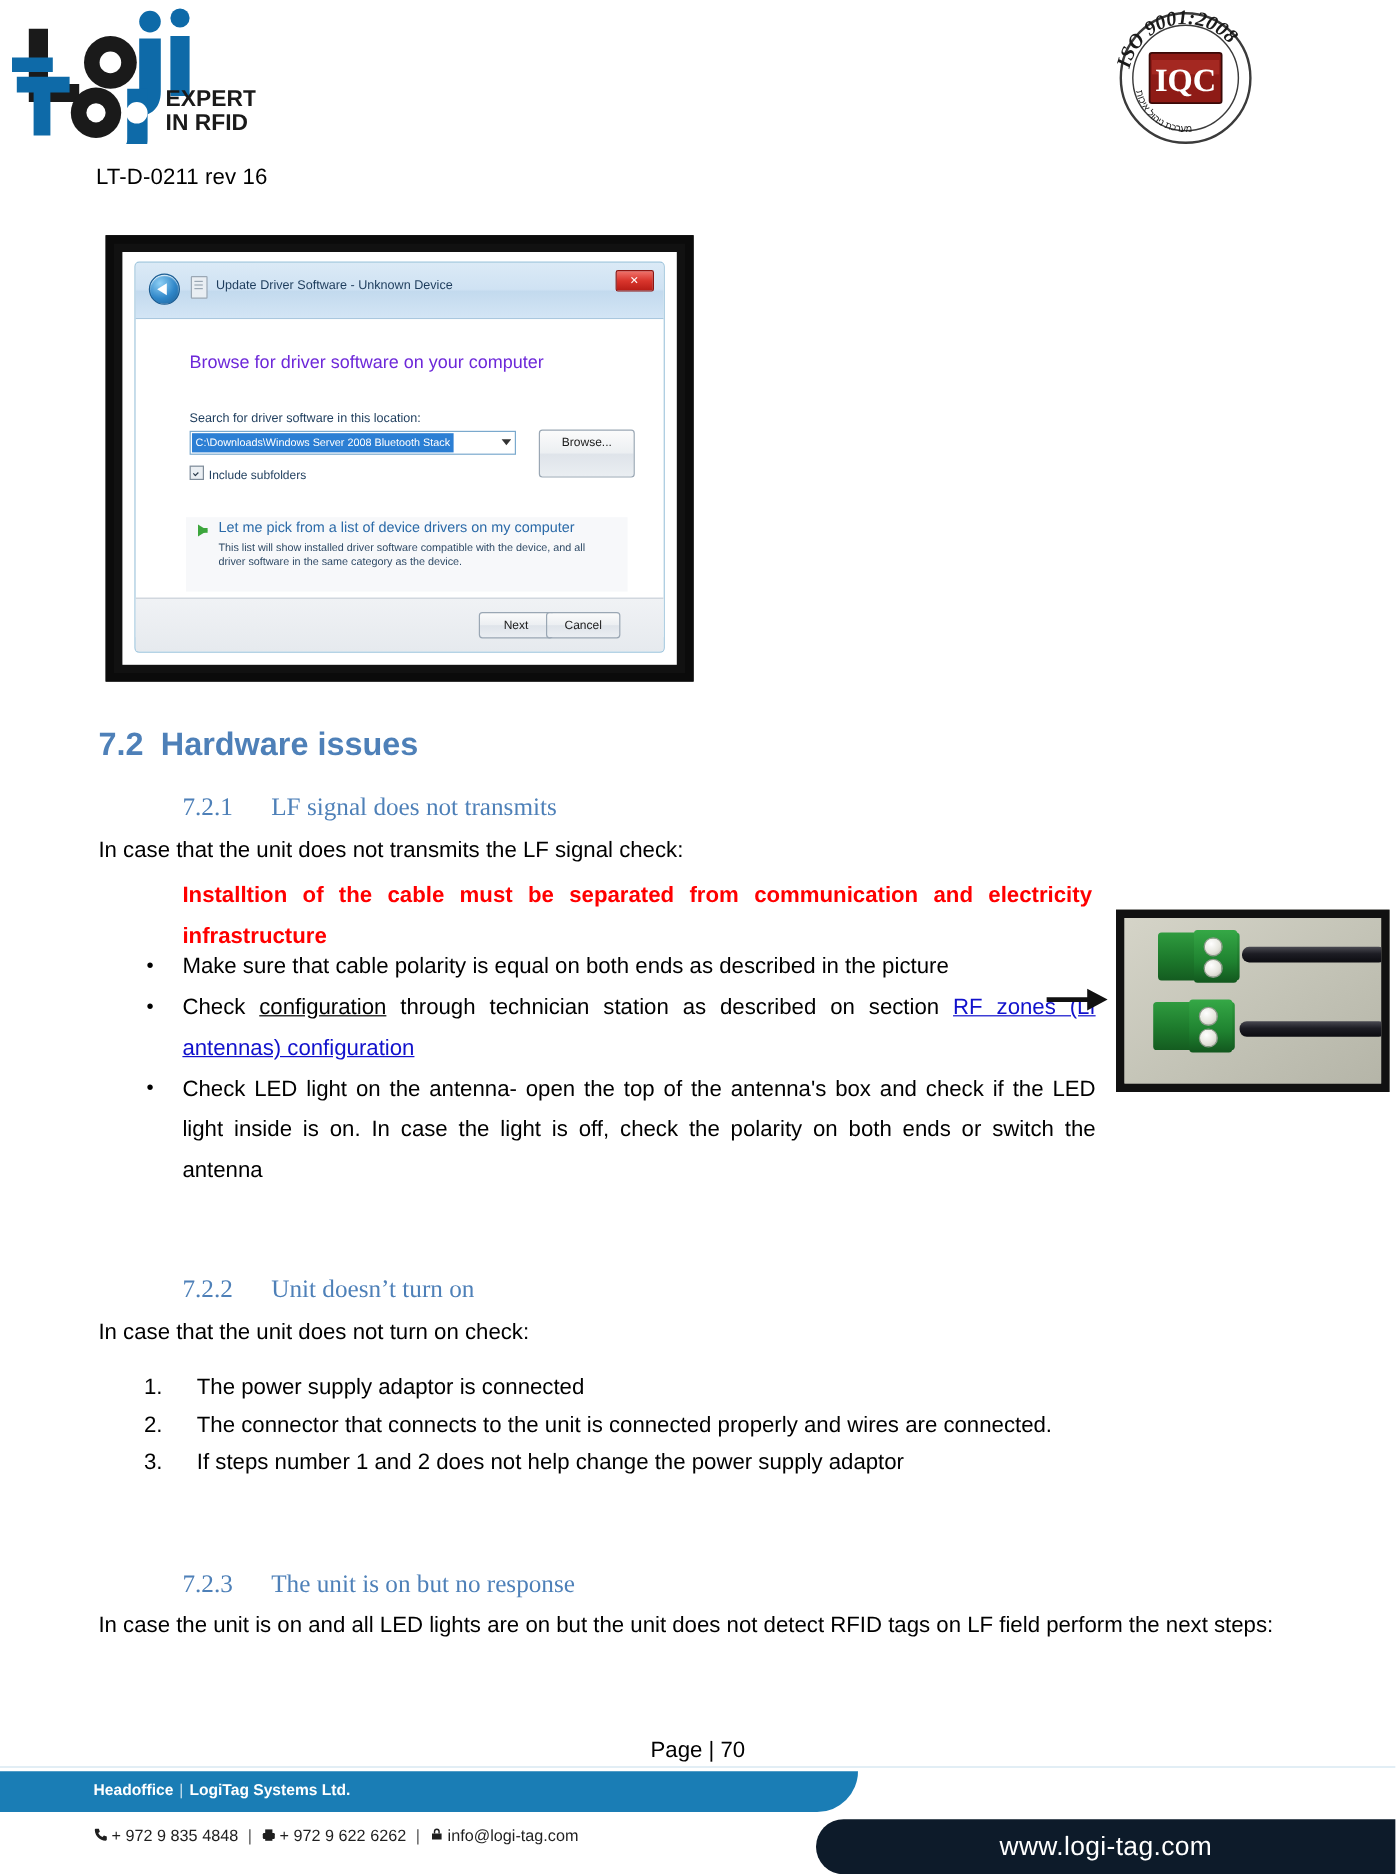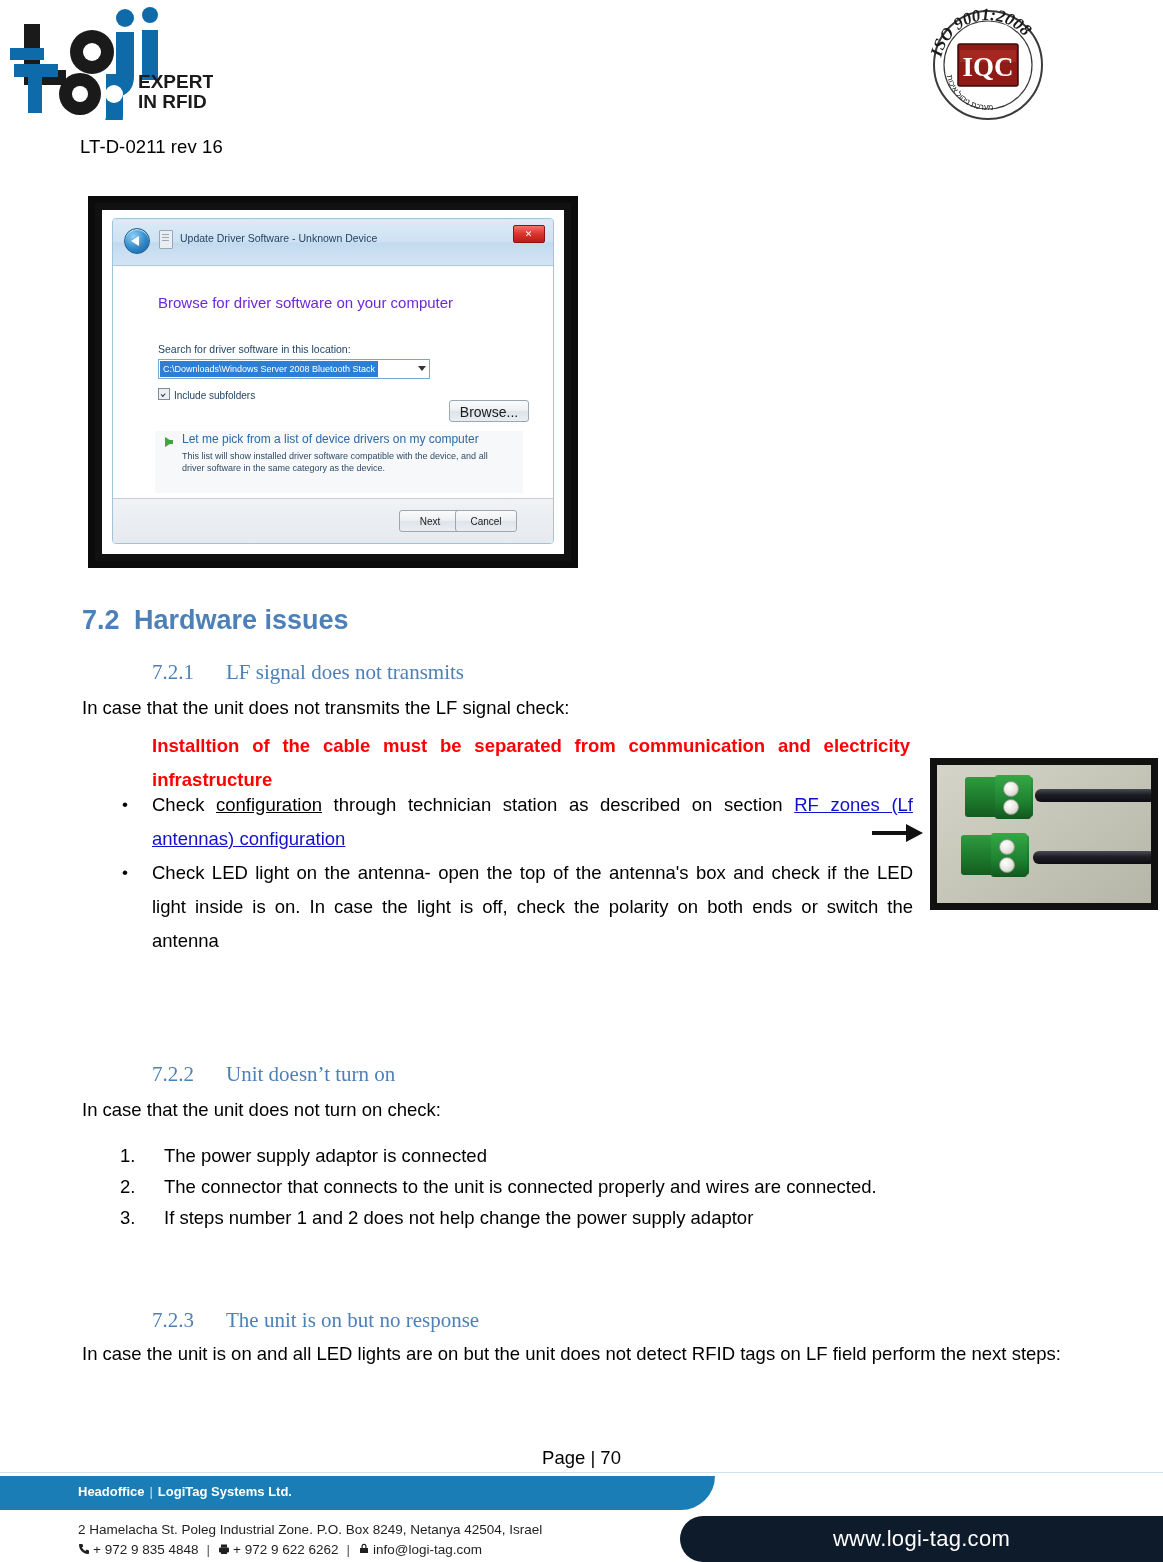--- a/index.html
+++ b/index.html
@@ -179,30 +179,29 @@
     position: absolute;
     right: 3px; top: 6px;
     width: 0; height: 0;
     border-left: 4px solid transparent;
     border-right: 4px solid transparent;
     border-top: 5px solid #333;
   }
   .win-browse-btn {
     position: absolute;
     left: 336px; top: 92px;
-    width: 80px; height: 22px;
+    width: 80px; height: 40px;
     background: linear-gradient(to bottom, #fbfbfb 0%, #eceff2 48%, #dfe4ea 52%, #eaeef2 100%);
     border: 1px solid #9aa7b4;
     border-radius: 3px;
-    font-size: 14px;
+    font-size: 10px;
     color: #1b1b1b;
     text-align: center;
     line-height: 22px;
     box-sizing: border-box;
-    margin-top: 42px;
   }
   .win-check-row {
     position: absolute;
     left: 45px; top: 122px;
     font-size: 10px;
     color: #1d3c5c;
     white-space: nowrap;
   }
   .win-check-box {
     display: inline-block;
@@ -606,20 +605,23 @@
 
 <div class="h3" style="top:660px">
   <span class="num">7.2.1</span><span>LF signal does not transmits</span>
 </div>
 
 <div class="para" style="top:694px">In case that the unit does not transmits the LF signal check:</div>
 
 <div class="warn" style="top:729px">Installtion of the cable must be separated from communication and electricity infrastructure</div>
 
 <ul class="bullet-list" style="top:788px">
+  <li>
+    <span>Make sure that cable polarity is equal on both ends as described in the picture</span>
+  </li>
   <li class="just">
     <span>Check </span><span class="u">configuration</span><span> through technician station as described on section </span><a class="link" href="#">RF zones (Lf antennas) configuration</a>
   </li>
   <li class="just">
     <span>Check LED light on the antenna- open the top of the antenna's box and check if the LED light inside is on. In case the light is off, check the polarity on both ends or switch the antenna</span>
   </li>
 </ul>
 
 <div class="photo-arrow">
   <svg width="52" height="22" viewBox="0 0 52 22">
@@ -671,21 +673,20 @@
 <div class="hr-thin"></div>
 
 <div class="doc-footer">
   <div class="footer-band">
     <div class="footer-band-text">
       <span>Headoffice</span><span class="sep">|</span><span>LogiTag Systems Ltd.</span>
     </div>
   </div>
 
   <div class="footer-addr">
-    <div>2 Hamelacha St. Poleg Industrial Zone.  P.O. Box 8249, Netanya 42504, Israel</div>
     <div>
       <span class="ic">
         <svg width="12" height="12" viewBox="0 0 12 12">
             <path d="M2 1 L4.4 1 L5.2 3.4 L3.9 4.5 C4.6 6 5.9 7.2 7.4 7.9 L8.6 6.6 L11 7.4 L11 10 C11 10.6 10.5 11 10 11 C5 10.7 1.3 7 1 2 C1 1.4 1.4 1 2 1 Z" fill="#1f1f1f"></path>
           </svg>
       </span><span>+ 972 9 835 4848</span><span class="sep">|</span><span class="ic">
         <svg width="12" height="12" viewBox="0 0 12 12">
             <rect x="1" y="4.5" width="10" height="5" rx="1" fill="#1f1f1f"></rect>
             <rect x="3" y="1.5" width="6" height="3" fill="#1f1f1f"></rect>
             <rect x="3" y="8" width="6" height="3" fill="#1f1f1f"></rect>

